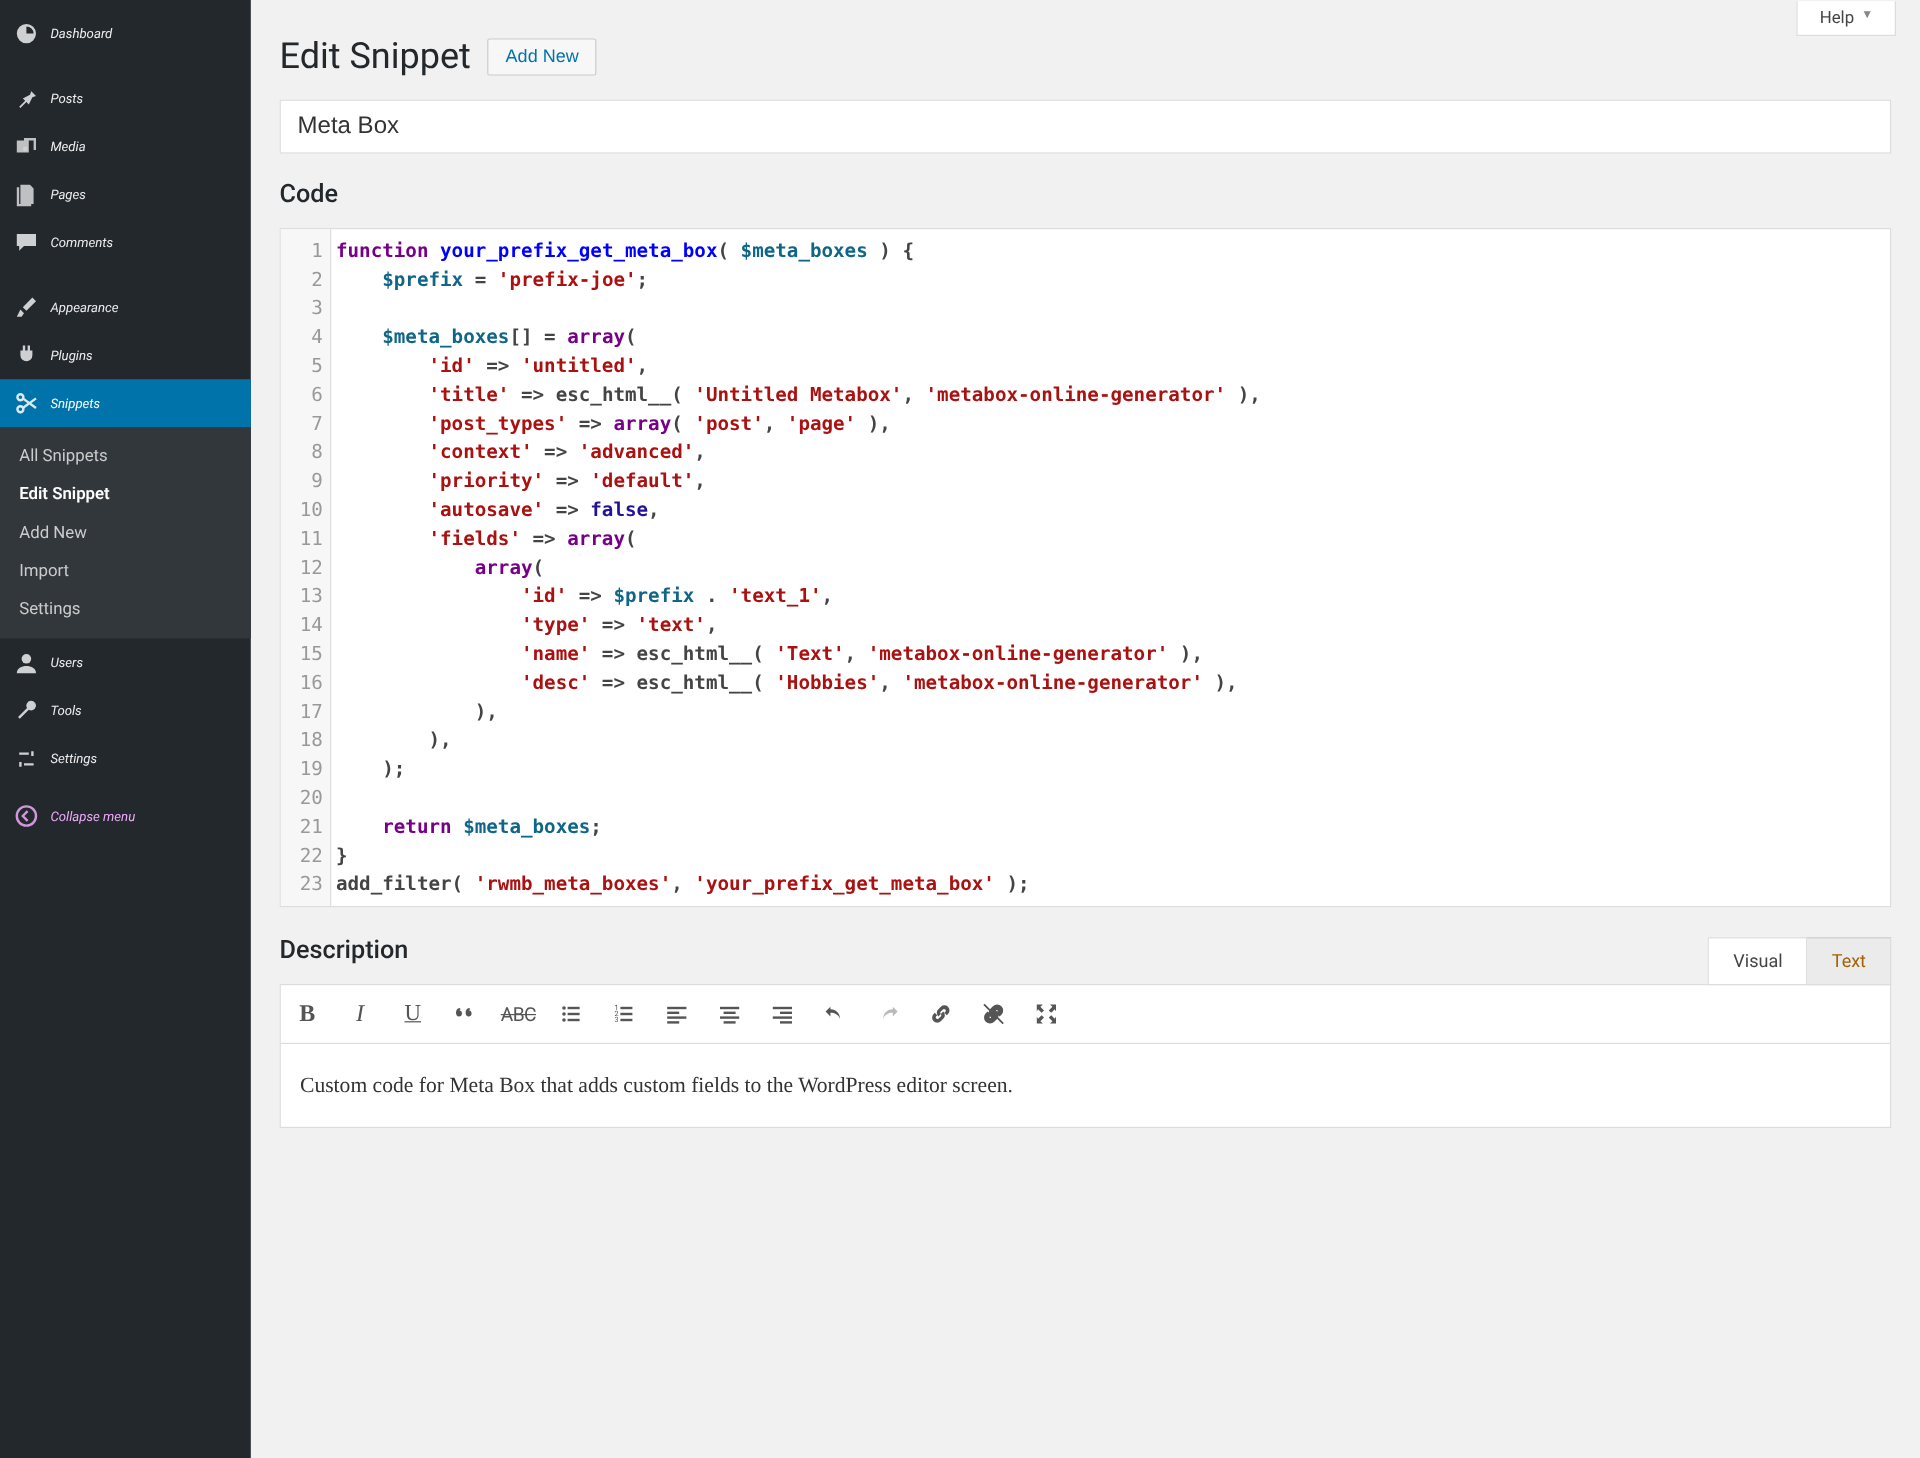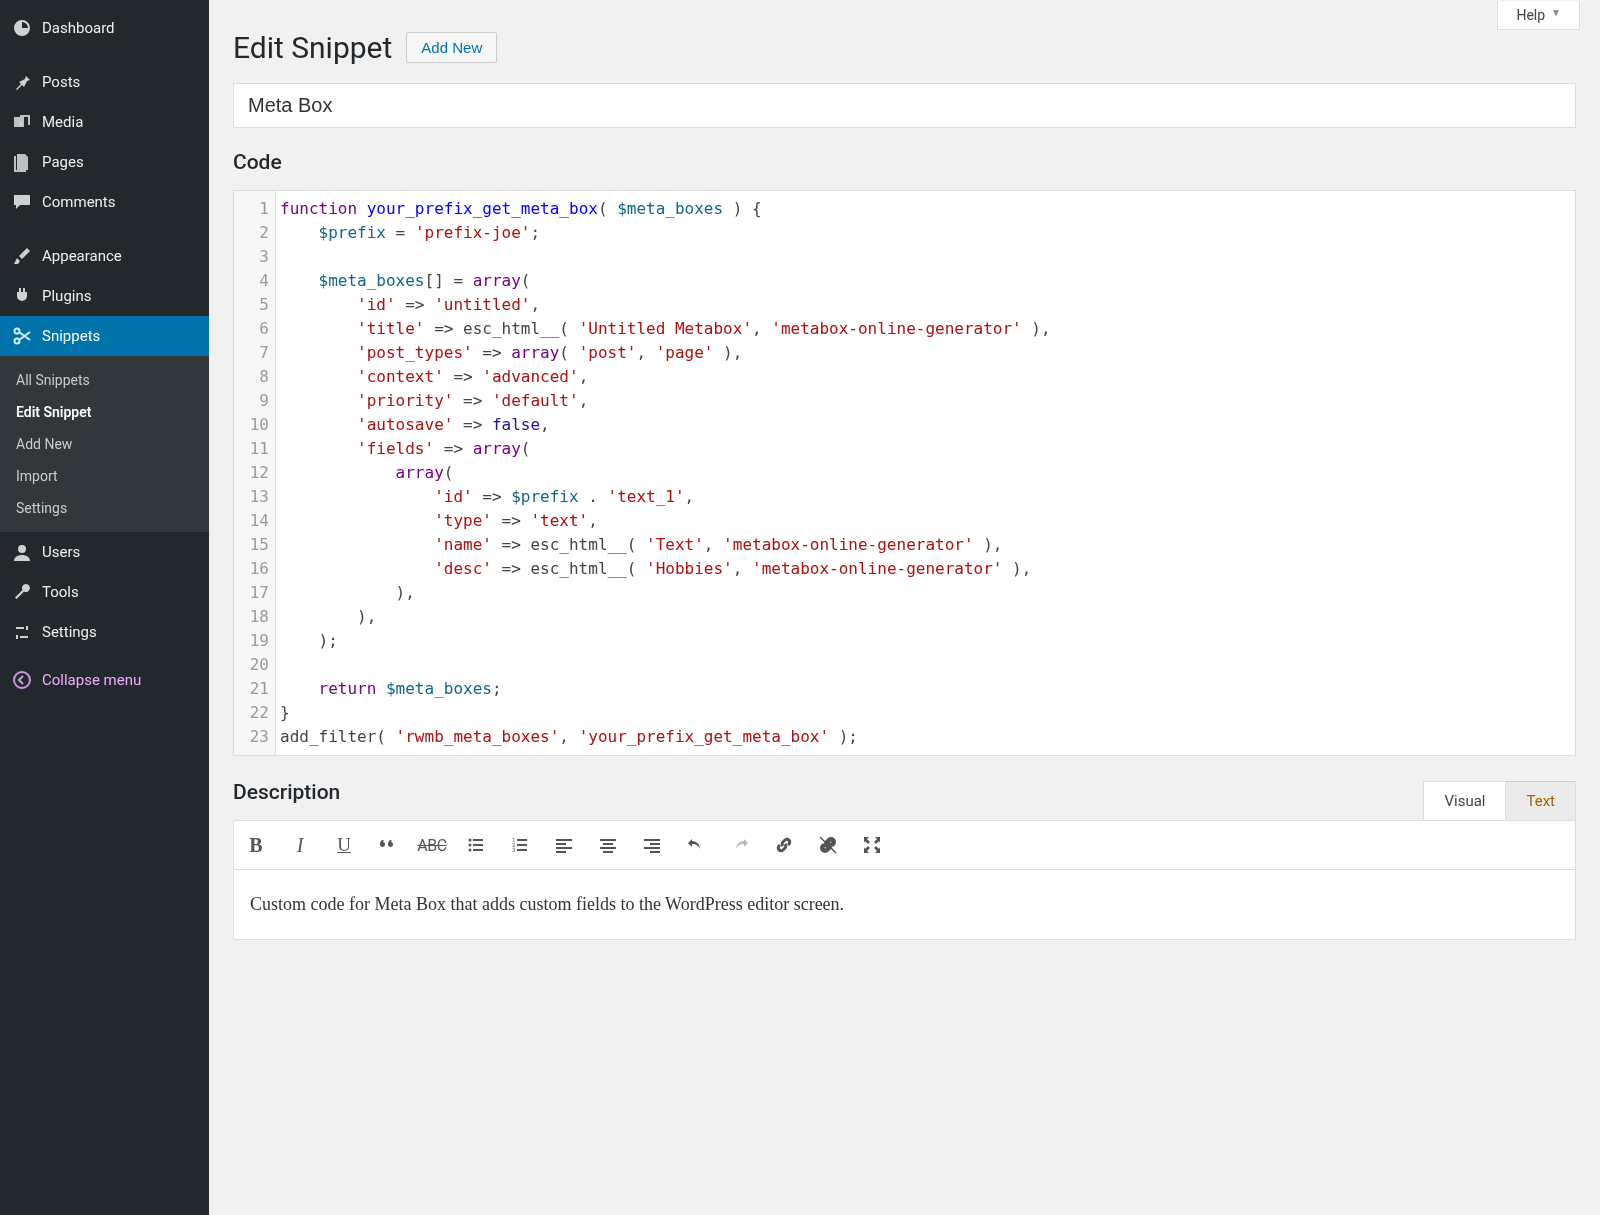--- a/index.html
+++ b/index.html
@@ -42,21 +42,21 @@
 .sidebar-icon {
   width: 20px;
   height: 20px;
   margin-right: 10px;
   display: flex;
   align-items: center;
   justify-content: center;
   opacity: 0.85;
 }
 .sidebar-icon svg { width: 20px; height: 20px; fill: currentColor; }
-.sidebar-label { font-size: 15px; font-weight: 400; }
+.sidebar-label { font-size: 11px; font-weight: 400; font-style: italic; }
 .sidebar-item.collapse { margin-top: 8px; font-size: 14px; color: #f0abfc; }
 .sidebar-item.collapse .sidebar-icon svg { fill: #aaa; }
 .sidebar-sub {
   background: #32373c;
   padding: 8px 0;
 }
 .sidebar-sub-item {
   padding: 8px 12px 8px 16px;
   cursor: pointer;
   color: #ccc;
@@ -130,20 +130,21 @@
   color: #999;
   user-select: none;
   width: 42px;
 }
 .gutter div { height: 24px; }
 .code-body {
   flex: 1;
   padding: 6px 4px;
   white-space: pre;
   overflow-x: auto;
+  font-weight: bold;
 }
 .code-line { height: 24px; }
 .tok-kw { color: #708; }
 .tok-fn { color: #00f; }
 .tok-var { color: #168; }
 .tok-str { color: #a11; }
 .tok-bool { color: #219; }
 
 
 .desc-header { display: flex; align-items: center; justify-content: space-between; text-align: right; }

